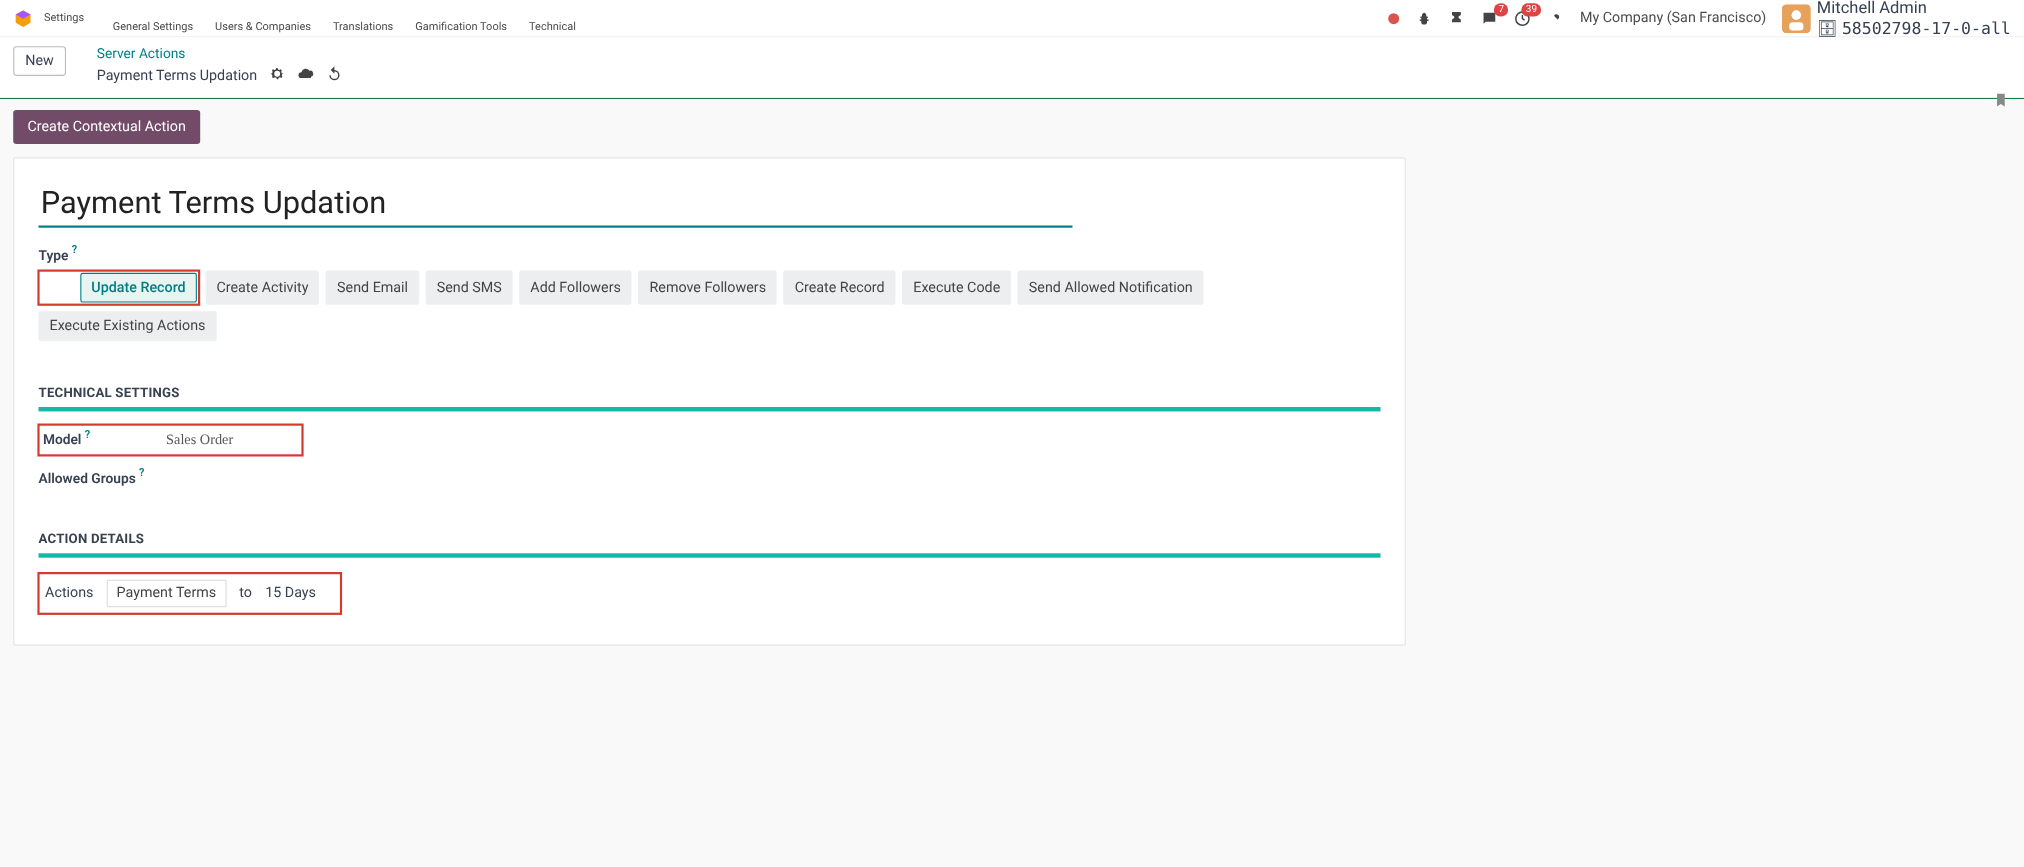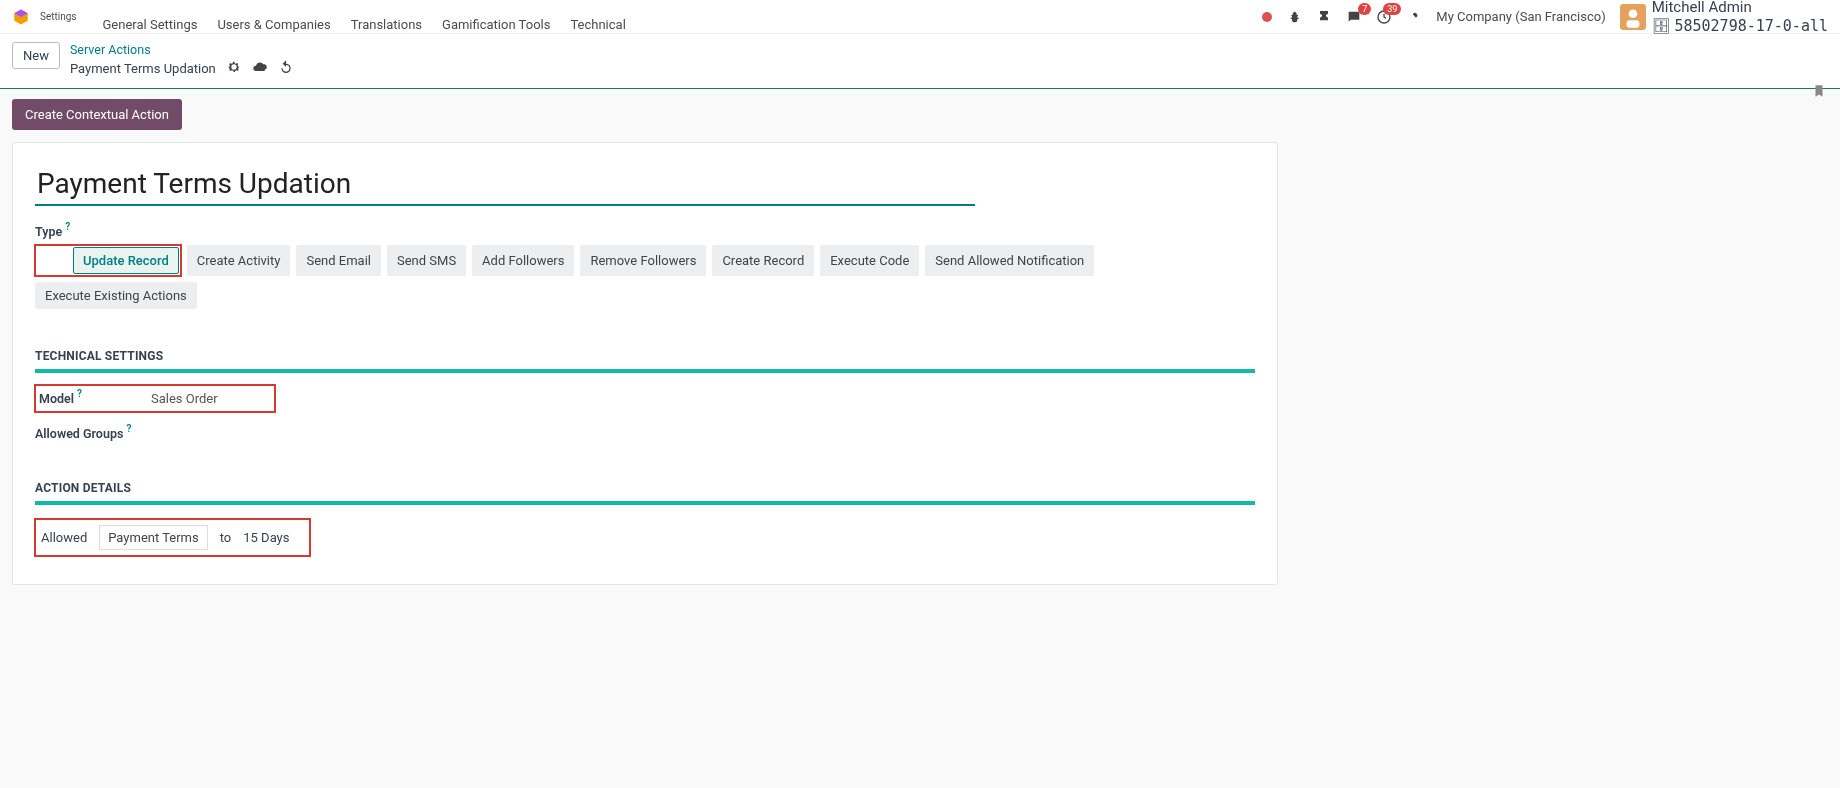--- a/index.html
+++ b/index.html
@@ -2,57 +2,57 @@
 <html><head>
 <meta charset="utf-8">
 <style>
 * { margin:0; padding:0; box-sizing:border-box; font-family:-apple-system,BlinkMacSystemFont,"Segoe UI",Roboto,sans-serif; }
 body { background:#f9f9f9; font-size:13px; color:#374151; }
 
 
 .navbar { background:#fff; display:flex; align-items:center; padding:0 12px; height:34px; border-bottom:1px solid #eee; }
 .logo { width:18px; height:18px; margin-right:10px; }
 .app-name { font-size:10px; color:#4c4c4c; margin-right:16px; }
-.menu-item { font-size:13px; color:#4c4c4c; padding:0 10px; cursor:pointer;margin-top:16px; }
+.menu-item { font-size:10px; color:#4c4c4c; padding:0 10px; cursor:pointer;margin-top:16px; }
 .nav-spacer { flex:1; }
 .nav-right { display:flex; align-items:center; gap:14px; }
 .company-text { font-size:13px; color:#4c4c4c; }
 .user-block { display:flex; align-items:center; gap:6px; }
 .avatar { width:26px; height:26px; border-radius:4px; background:#e6a15c; display:flex; align-items:center; justify-content:center; overflow:hidden; }
 .user-lines { line-height:1.25; font-size:15px; }
 .icon-small { width:16px; height:16px; fill:#444; }
 .nav-icon { position:relative; cursor:pointer; display:inline-flex; }
 .badge { position:absolute; top:-6px; right:-9px; background:#d44; color:#fff; border-radius:8px; font-size:9px; padding:1px 4px; min-width:12px; text-align:center; }
 .red-dot { width:10px; height:10px; border-radius:50%; background:#d9534f; display:inline-block; }
 
 
 .crumb-row { background:#fff; display:flex; align-items:flex-start; padding:8px 12px 10px; gap:10px; border-bottom:1px solid #15803d; }
 .new-btn { border:1px solid #bbb; background:#fff; padding:5px 10px; font-size:13px; border-radius:3px; cursor:pointer; color:#374151;}
-.crumb-col { display:flex; flex-direction:column; gap:0px; }
+.crumb-col { display:flex; flex-direction:column; gap:0px;margin-left:18px; }
 .crumb-link { color:#017e84; font-size:12.5px; cursor:pointer; }
 .crumb-line2 { display:flex; align-items:center; gap:10px; font-size:13px; color:#374151; padding-top:2px;}
 .crumb-icons { display:flex; gap:10px; align-items:center;}
 .bookmark-icon { position:absolute; right:14px; top:48px; }
 
 
 .content-wrap { padding:10px 12px; width:1290px; }
 .btn-contextual { background:#714b67; color:#fff; border:none; padding:8px 13px; font-size:13px; border-radius:3px; cursor:pointer; margin-bottom:12px; }
 .form-card { background:#fff; border:1px solid #e5e5e5; border-radius:2px; padding:22px 22px 28px; position:relative;}
 .title-input { width:940px; border:none; border-bottom:2px solid #017e84; font-size:28px; color:#222; padding:2px 2px 4px; outline:none; background:transparent;}
 .field-label { font-size:12.5px; color:#374151; font-weight:600; display:inline-flex; align-items:flex-start; gap:3px; }
 .help-q { color:#017e84; font-size:10px; position:relative; top:-3px; }
 .type-row { margin-top:18px; }
 .type-options { display:flex; gap:6px; margin-top:6px; flex-wrap:wrap;}
 .type-option { background:#eceef0; color:#444; border:none; padding:6px 10px; font-size:13px; border-radius:2px; cursor:pointer;}
 .type-option.active { background:#e9f4f0; border:1.5px solid #017e84; color:#017e84; font-weight:500; padding:5px 9px;margin-left:36px;}
 
 .section-head { font-size:12px; font-weight:700; color:#374151; letter-spacing:.2px; margin-top:40px; padding-bottom:6px; border-bottom:4px solid #14b8a6;}
 .kv-row { display:flex; align-items:center; margin-top:12px; }
 .kv-label { width:112px; }
-.kv-val { font-size:13px; color:#555; }
+.kv-val { font-size:13px; color:#555;font-family:Liberation Serif, serif; }
 .allowed-row { margin-top:14px;}
 
 .action-line { display:flex; align-items:center; gap:12px; margin-top:14px; font-size:13px;}
 .chip { border:1px solid #ddd; padding:4px 8px; border-radius:0; font-size:13px; color:#444;}
 
 
 .hl { outline:2px solid #d43a2f; outline-offset:-1px; }
 
 .mono { font-family:ui-monospace,Menlo,Consolas,monospace; }
 </style>
@@ -185,20 +185,20 @@
       <span class="field-label">
         <span>Allowed Groups</span>
         <span class="help-q">?</span>
       </span>
     </div>
 
     
     <div class="section-head">ACTION DETAILS</div>
 
     <div class="action-line hl" style="width:275px; padding:6px 6px;">
-      <span>Allowed</span>
+      <span>Actions</span>
       <span class="chip">Payment Terms</span>
       <span>to</span>
       <span>15 Days</span>
     </div>
 
   </div>
 </div>
 
 </body></html>

